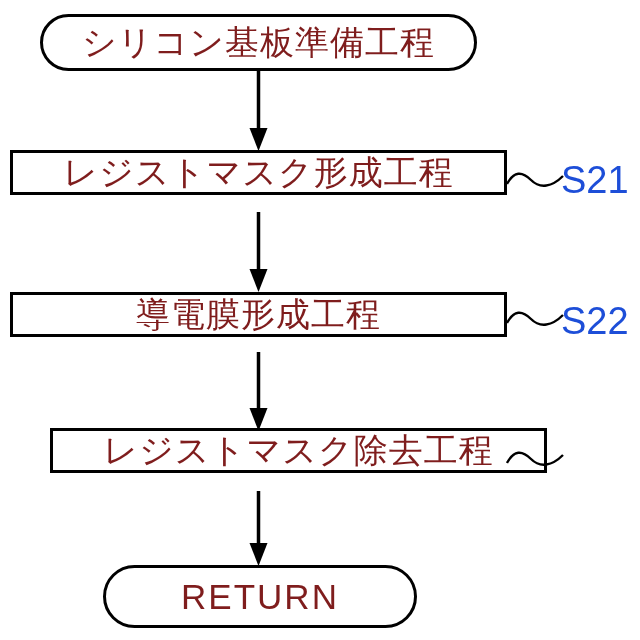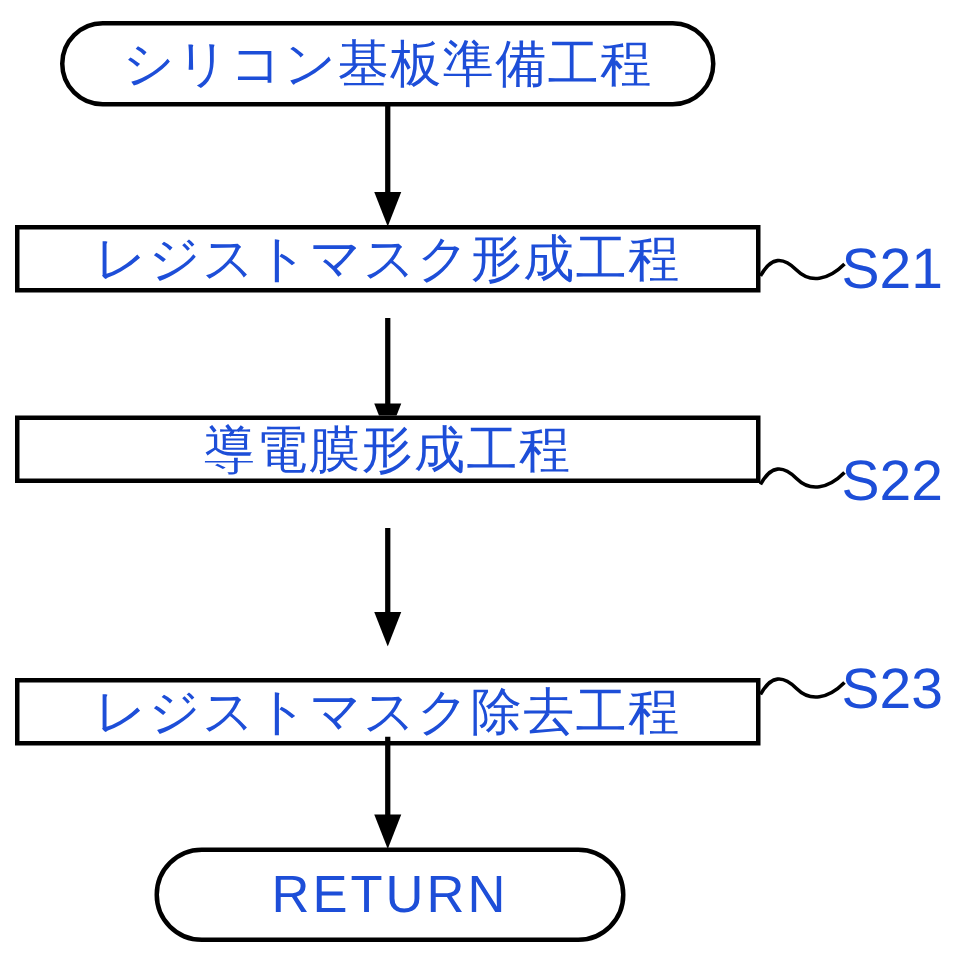--- a/index.html
+++ b/index.html
@@ -22,28 +22,28 @@
     background: #ffffff;
     display: flex;
     align-items: center;
     justify-content: center;
     box-sizing: border-box;
   }
   .node span {
     font-size: 34px;
     letter-spacing: 1px;
     white-space: nowrap;
-    color: #1d4ed8;
+    color: #7f1d1d;
   }
   .terminal { border-radius: 32px; }
   .terminal.start  { left: 40px;  top: 14px;  width: 437px; height: 57px; }
   .process        { left: 10px;  width: 497px; height: 45px; }
   .process.p1 { top: 150px; }
-  .process.p2 { top: 277px; font-family: Liberation Serif, serif; }
-  .process.p3 { top: 452px; }
+  .process.p2 { top: 292px; font-family: Liberation Serif, serif; }
+  .process.p3 { top: 428px; margin-left: 40px; }
   .terminal.end { left: 103px; top: 565px; width: 314px; height: 63px; }
   .terminal.end span { font-size: 35px; letter-spacing: 2px; }
 
   .arrow {
     position: absolute;
     left: 246px;
     width: 25px;
   }
   .arrow.a1 { top: 70px;  height: 81px; }
   .arrow.a2 { top: 212px; height: 80px; }
@@ -113,21 +113,20 @@
     <line x1="12.5" y1="0" x2="12.5" y2="58" stroke="#000" stroke-width="3.5"></line>
     <polygon points="3.5,56 21.5,56 12.5,79" fill="#000"></polygon>
   </svg>
 
   <div class="node process p3">
     <span>レジストマスク除去工程</span>
   </div>
   <svg class="squiggle q3" viewBox="0 0 58 30">
     <path d="M1,17 C8,4 16,4 25,13 C34,22 46,20 57,9" stroke="#000" stroke-width="2.4" fill="none"></path>
   </svg>
-  <div class="step-label s3">S23</div>
 
   <svg class="arrow a4" viewBox="0 0 25 75">
     <line x1="12.5" y1="0" x2="12.5" y2="54" stroke="#000" stroke-width="3.5"></line>
     <polygon points="3.5,52 21.5,52 12.5,75" fill="#000"></polygon>
   </svg>
 
   <div class="node terminal end">
     <span>RETURN</span>
   </div>
 

